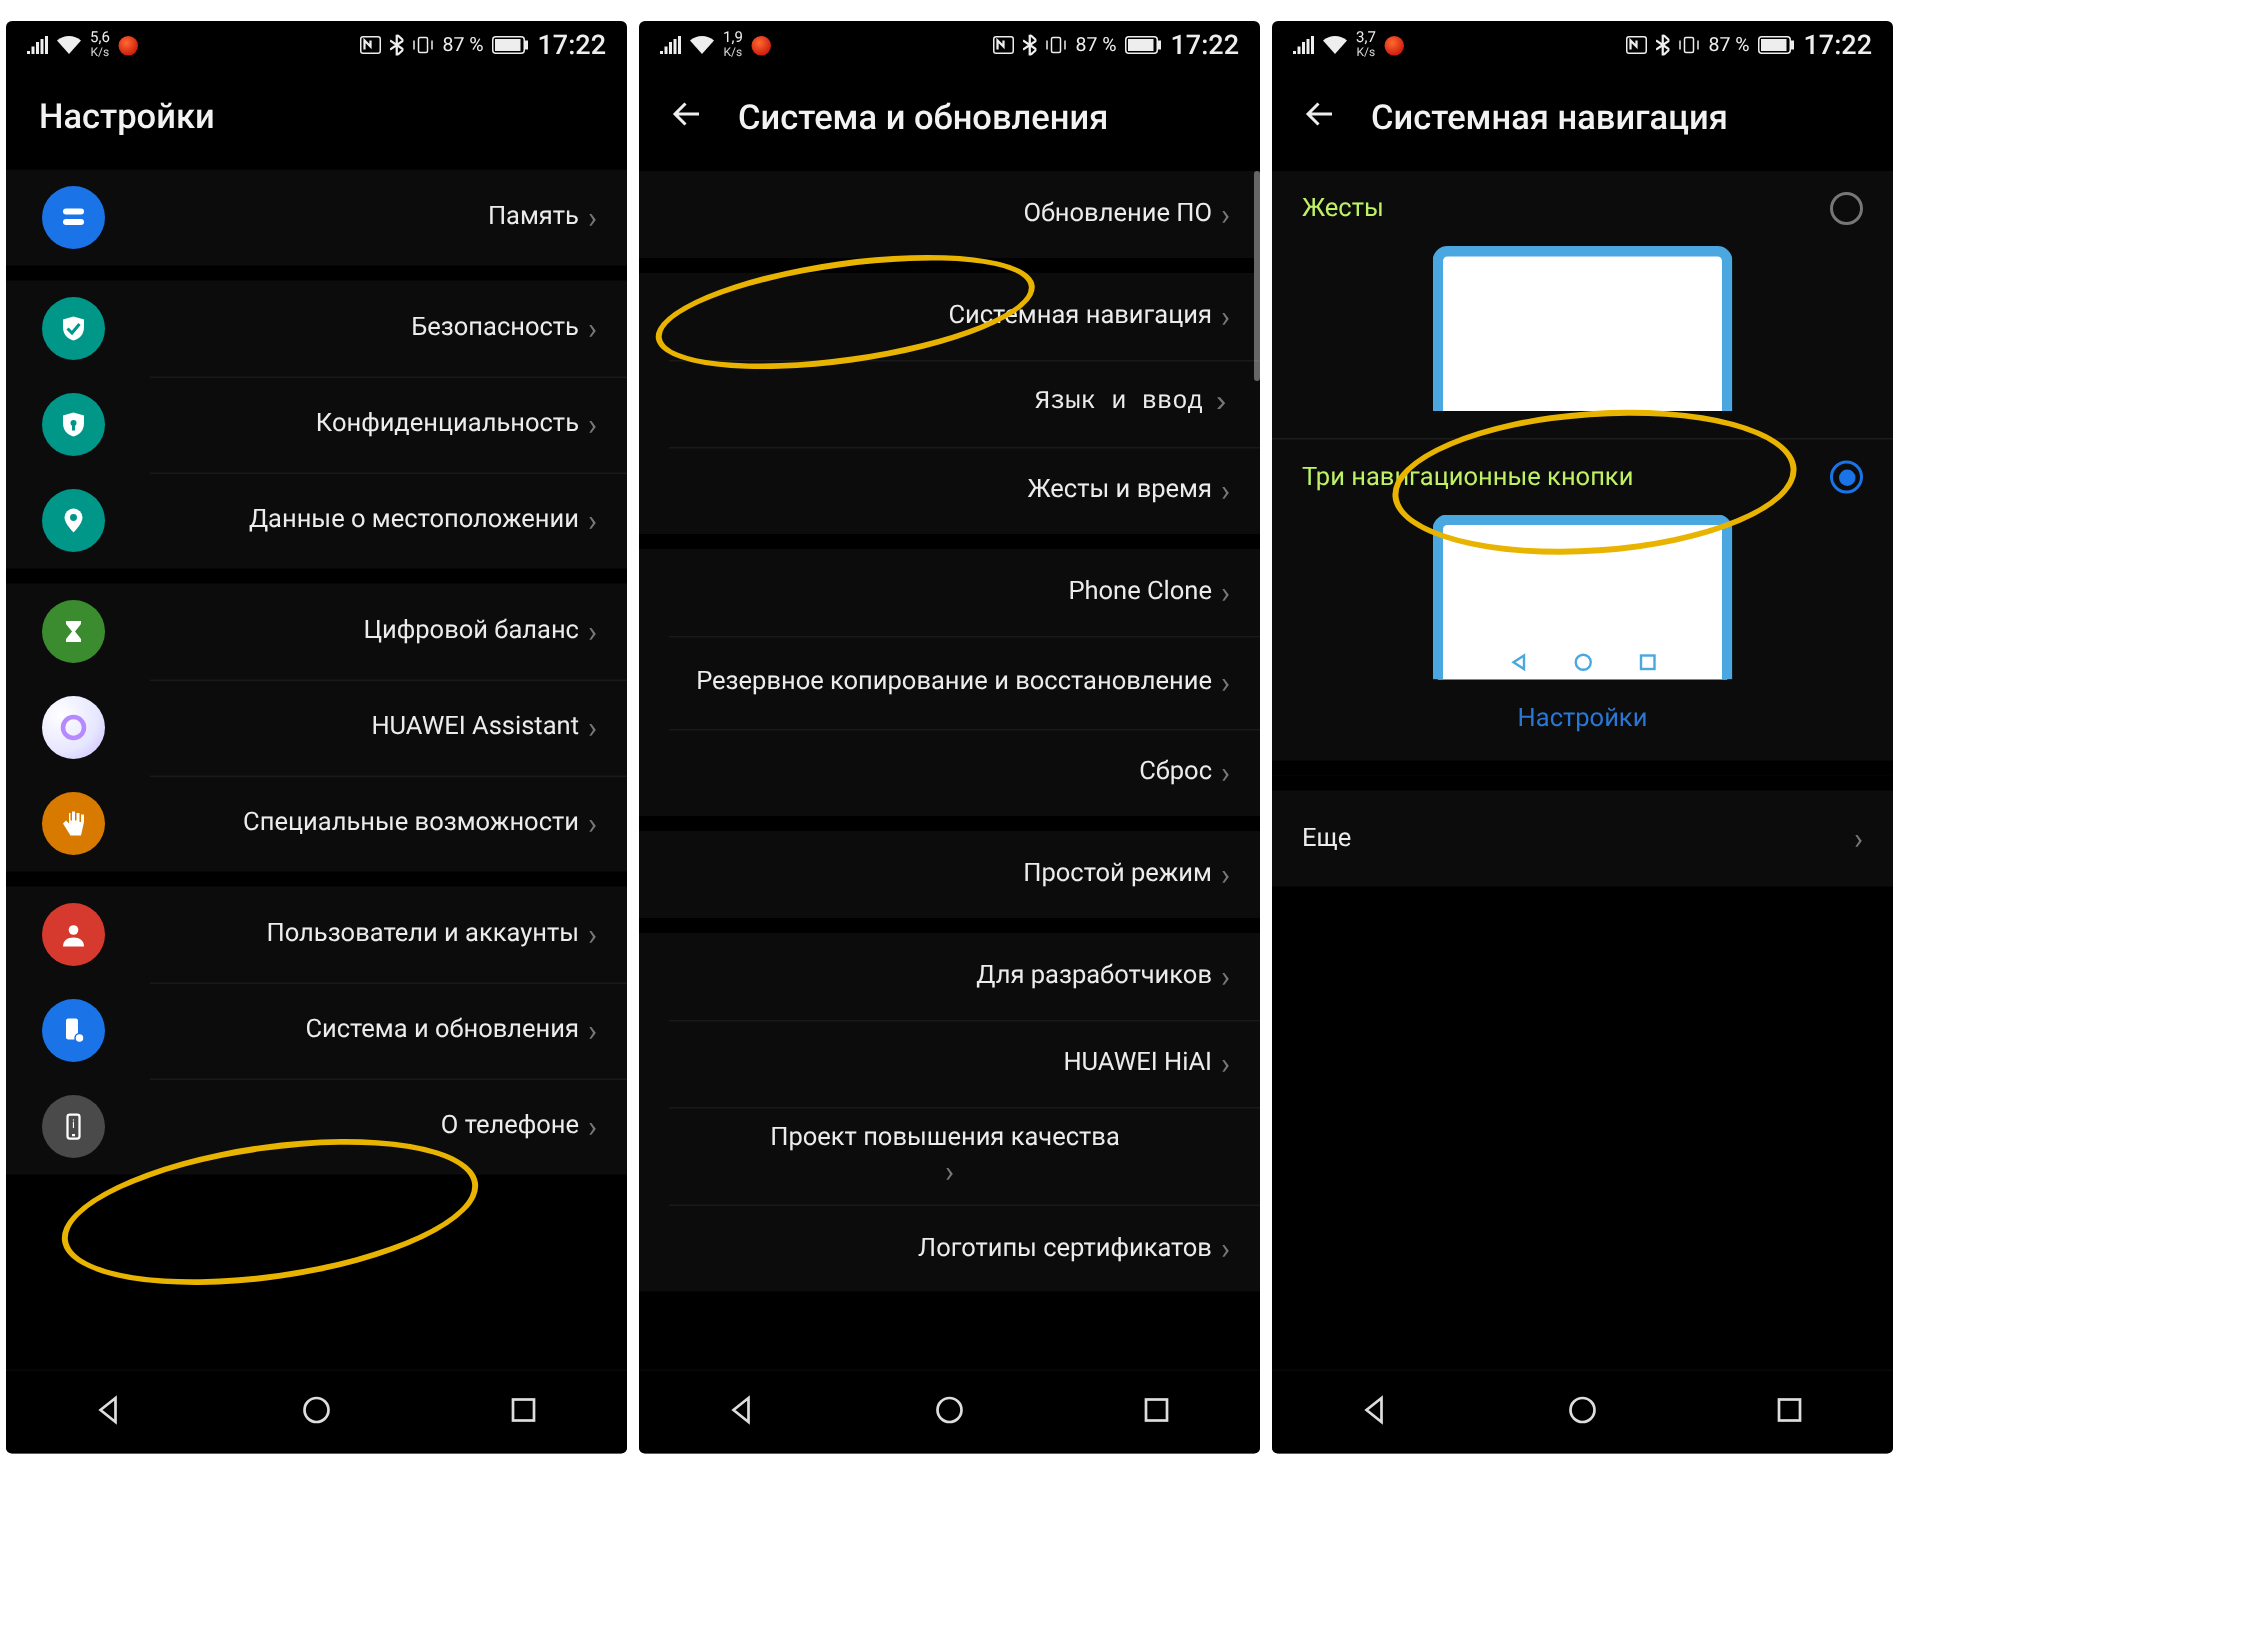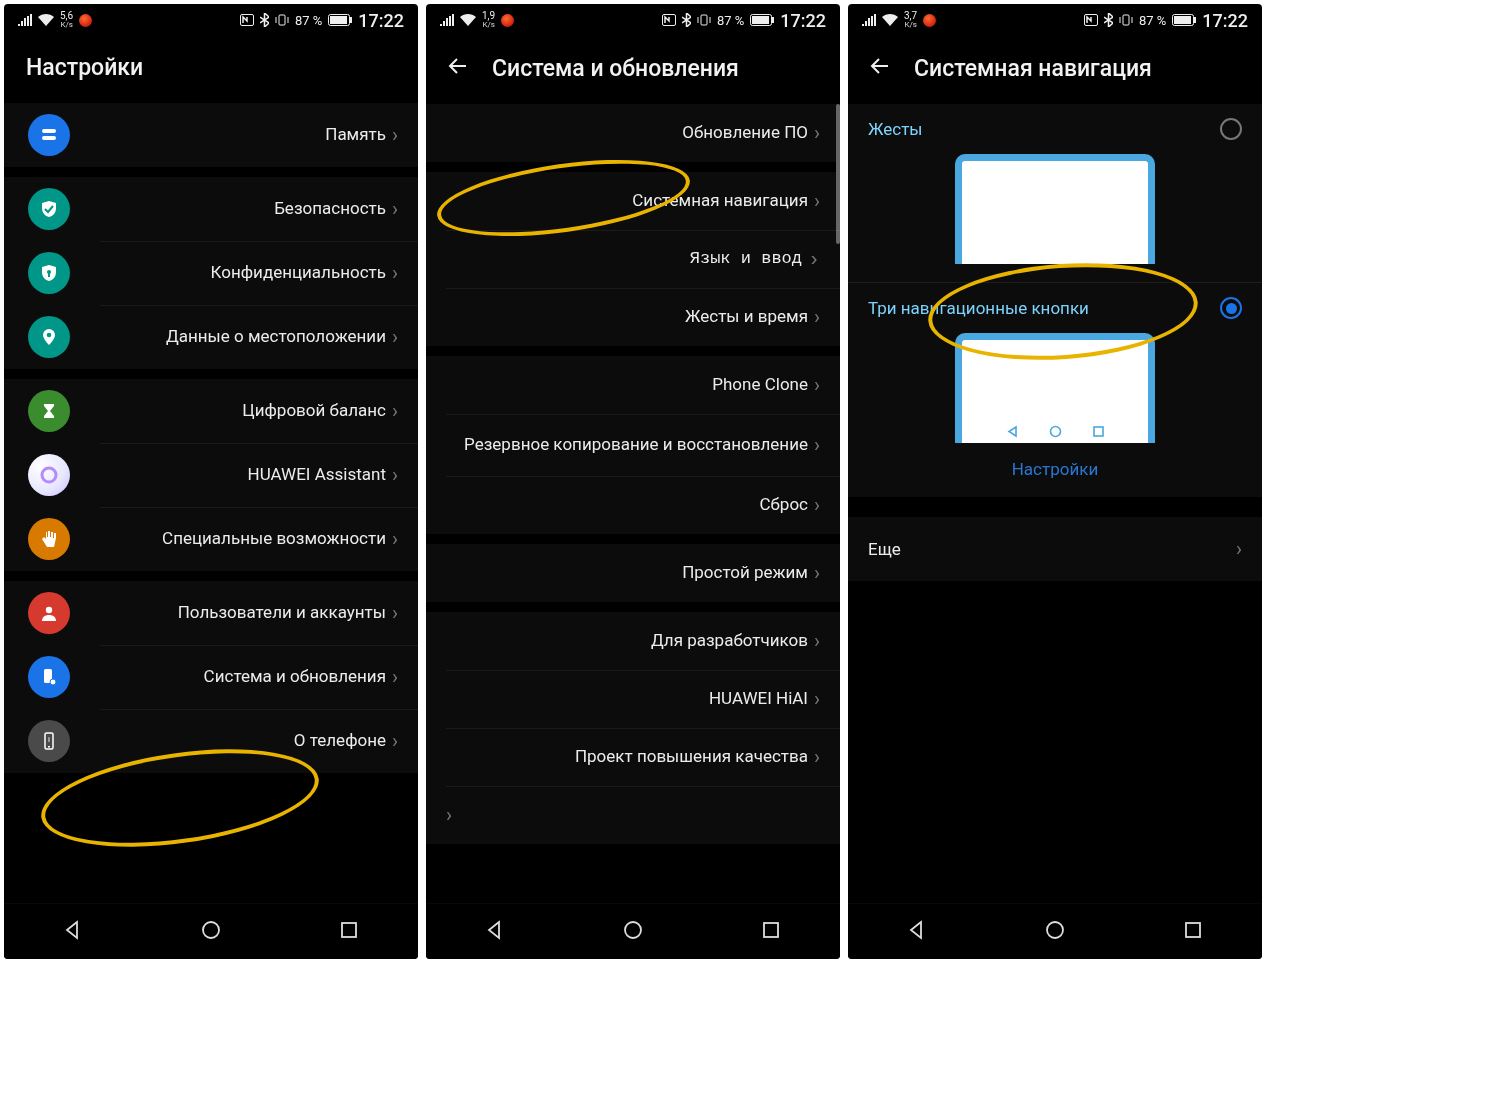--- a/index.html
+++ b/index.html
@@ -14,20 +14,21 @@
   .phone {
     width: 414px;
     height: 955px;
     background: #000;
     border-radius: 4px;
     color: #e8e8e8;
     position: relative;
     overflow: hidden;
     display: flex;
     flex-direction: column;
+    margin-top: 10px;
   }
   
   .statusbar {
     height: 32px;
     display: flex;
     align-items: center;
     padding: 0 14px;
     font-size: 13px;
     color: #eee;
   }
@@ -98,21 +99,21 @@
     padding-right: 6px;
   }
   .chev {
     color: #777;
     font-size: 20px;
   }
 
   
   .nav-option { padding: 14px 20px 18px 20px; }
   .nav-option .opthdr { display:flex; align-items:center; justify-content:space-between; margin-bottom: 14px; }
-  .nav-option .opthdr .lbl { font-size: 17px; color:#7dd3fc; }
+  .nav-option .opthdr .lbl { font-size: 17px; color:#bef264; }
   .radio-outline {
     width: 22px; height:22px; border-radius:50%; border:2px solid #777;
   }
   .radio-filled {
     width: 22px; height:22px; border-radius:50%; border:2px solid #1b73e8;
     display:flex; align-items:center; justify-content:center;
   }
   .radio-filled::after { content:""; width:11px; height:11px; border-radius:50%; background:#1b73e8; }
   .mock {
     width: 200px; height: 110px; margin: 0 auto;
@@ -471,25 +472,26 @@
     </div>
     <div class="group">
       <div class="row" style="min-height:58px;">
         <div class="row-label">Для разработчиков</div>
         <div class="chev">›</div>
       </div>
       <div class="row" style="min-height:58px;">
         <div class="row-label">HUAWEI HiAI</div>
         <div class="chev">›</div>
       </div>
-      <div class="row" style="min-height:58px;">
+      <div class="row" style="min-height:58px;flex-direction:column;">
         <div class="row-label">Проект повышения качества</div>
         <div class="chev">›</div>
       </div>
       <div class="row" style="min-height:58px;">
+        <div class="row-label">Логотипы сертификатов</div>
         <div class="chev">›</div>
       </div>
     </div>
 
     <div class="circle-ann" style="left:10px; top:60px; width:255px; height:68px;"></div>
   </div>
 
   <div class="navbtns">
     <span class="nb"><svg width="22" height="22" viewBox="0 0 22 22">
           <path fill="none" stroke="#ddd" stroke-width="1.8" d="M15 3l-10 8 10 8z"></path>

